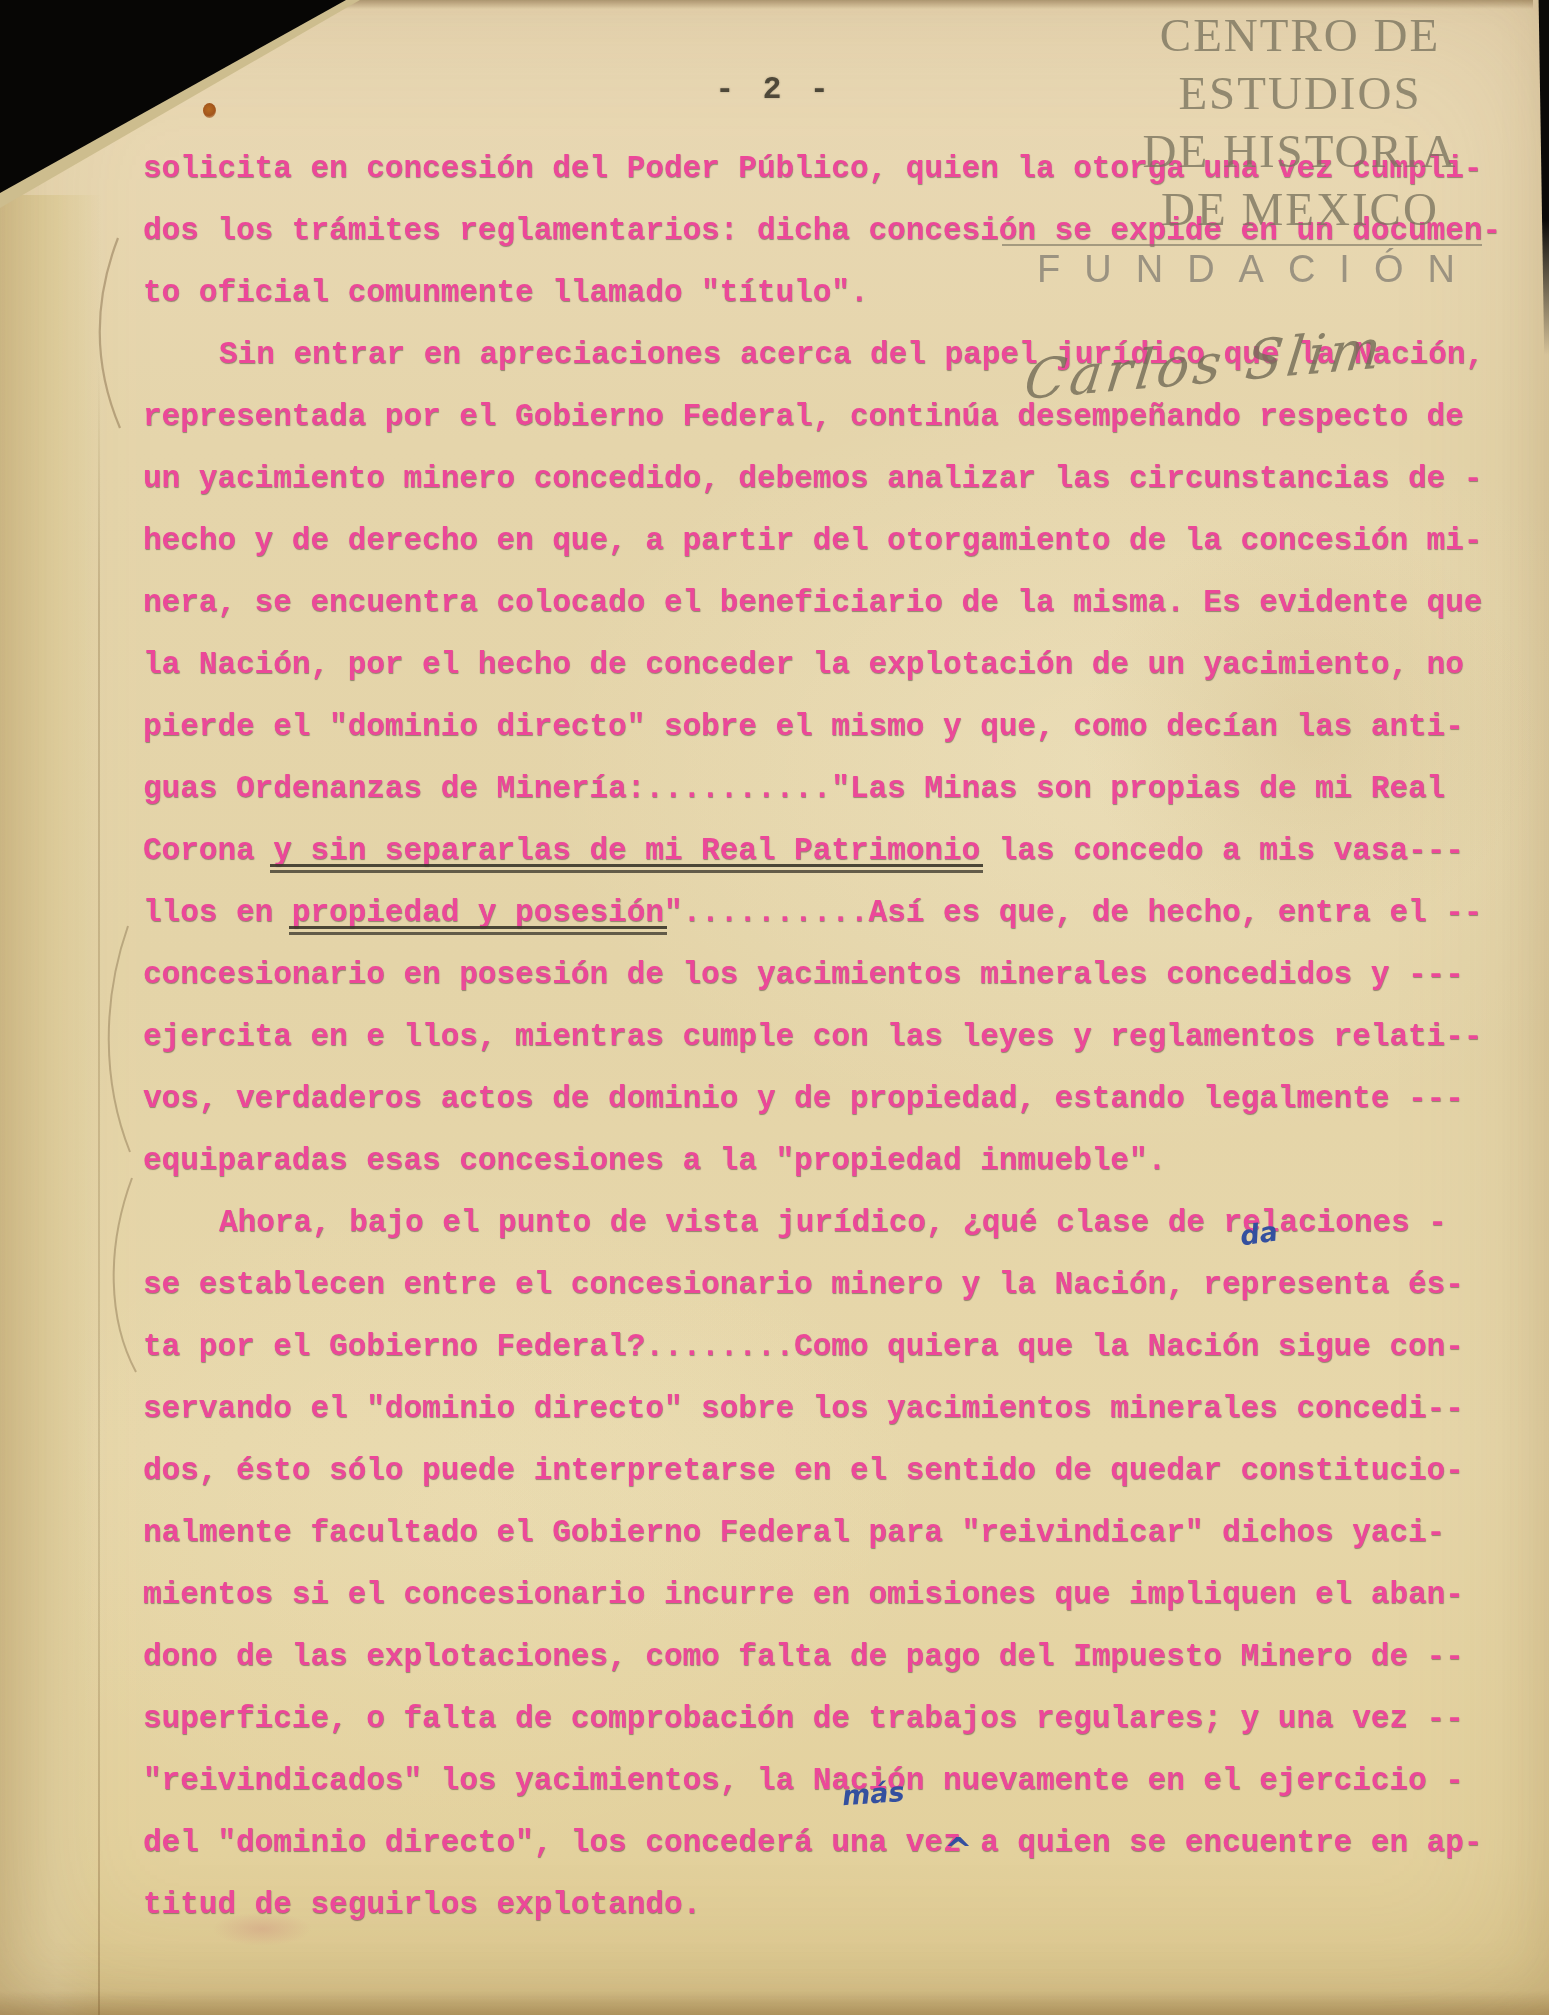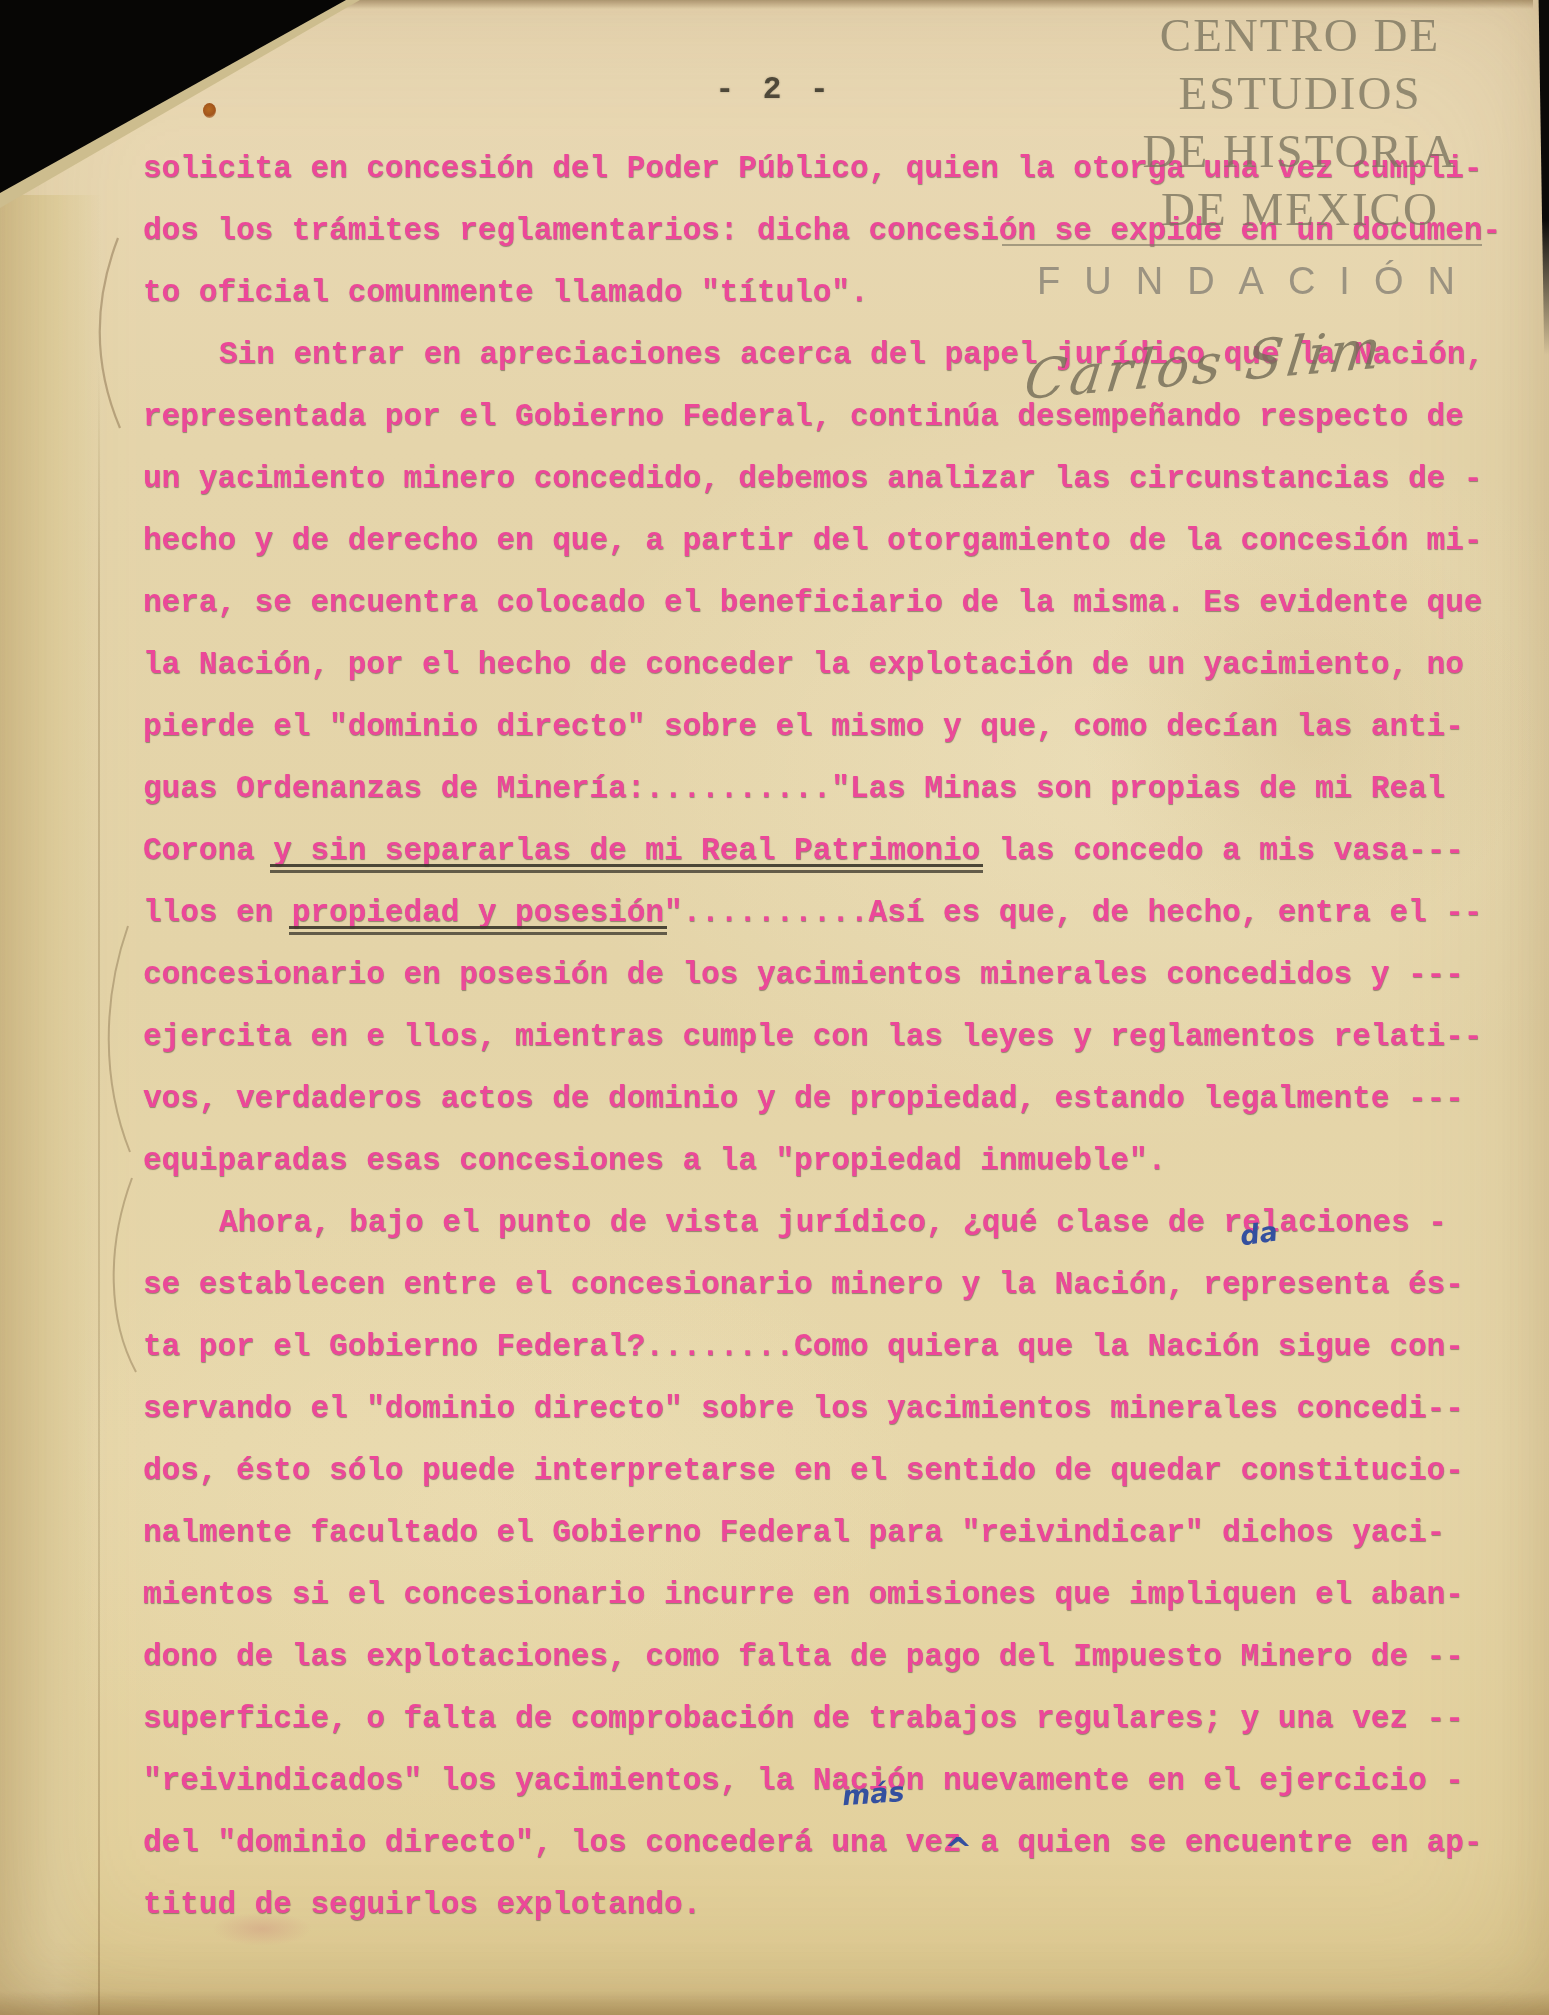--- a/index.html
+++ b/index.html
@@ -58,21 +58,21 @@
   .tl.ind{padding-left:76px;}
   .u{position:relative;}
   .u::before{content:"";position:absolute;left:-3px;right:-3px;bottom:1px;height:3px;background:rgba(62,57,45,.92);}
   .u::after{content:"";position:absolute;left:-3px;right:-3px;bottom:-5px;height:3px;background:rgba(62,57,45,.78);}
   
   .wm{position:absolute;top:6px;left:1000px;width:600px;text-align:center;
     font-family:"Liberation Serif","DejaVu Serif",serif;
     color:rgba(122,115,93,.78);pointer-events:none;}
   .wm-line{font-size:47px;line-height:58px;letter-spacing:2px;}
   .wm-rule{height:2px;background:rgba(128,121,102,.65);margin:6px 118px 0 2px;}
-  .wm-foundation{margin:14px 84px 0 0;font-family:"Liberation Sans","DejaVu Sans",sans-serif;
+  .wm-foundation{margin:2px 84px 0 0;font-family:"Liberation Sans","DejaVu Sans",sans-serif;
     font-size:38px;letter-spacing:24px;color:rgba(138,132,118,.82);white-space:nowrap;}
   .signature{position:absolute;left:1024px;top:326px;width:520px;
     font-family:"DejaVu Serif","Liberation Serif",serif;font-style:italic;
     font-size:54px;color:rgba(116,108,88,.82);letter-spacing:4px;
     transform:rotate(-5deg) skewX(-12deg);white-space:nowrap;pointer-events:none;}
   
   .hand{position:absolute;font-family:"DejaVu Sans","Liberation Sans",sans-serif;
     font-style:italic;font-weight:700;color:#34509f;white-space:nowrap;}
   
   .pencil{position:absolute;inset:0;pointer-events:none;}

